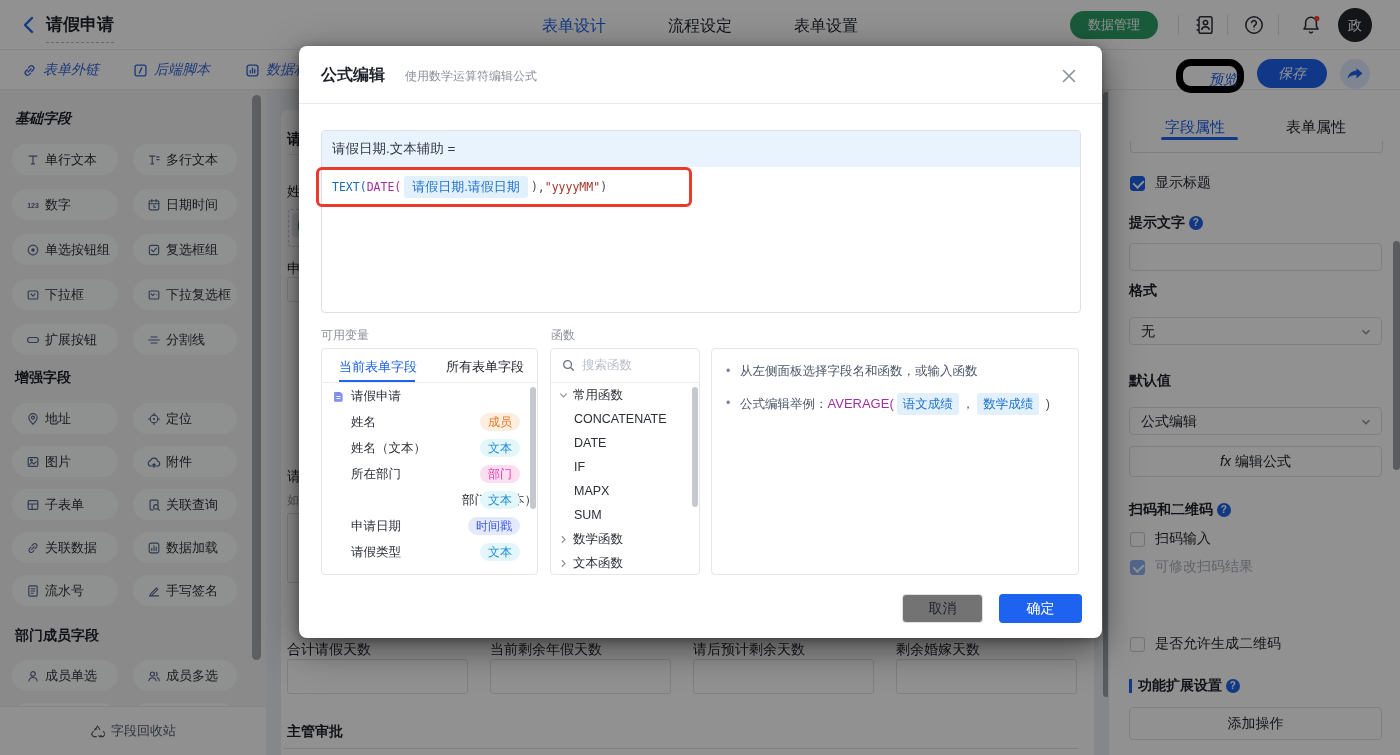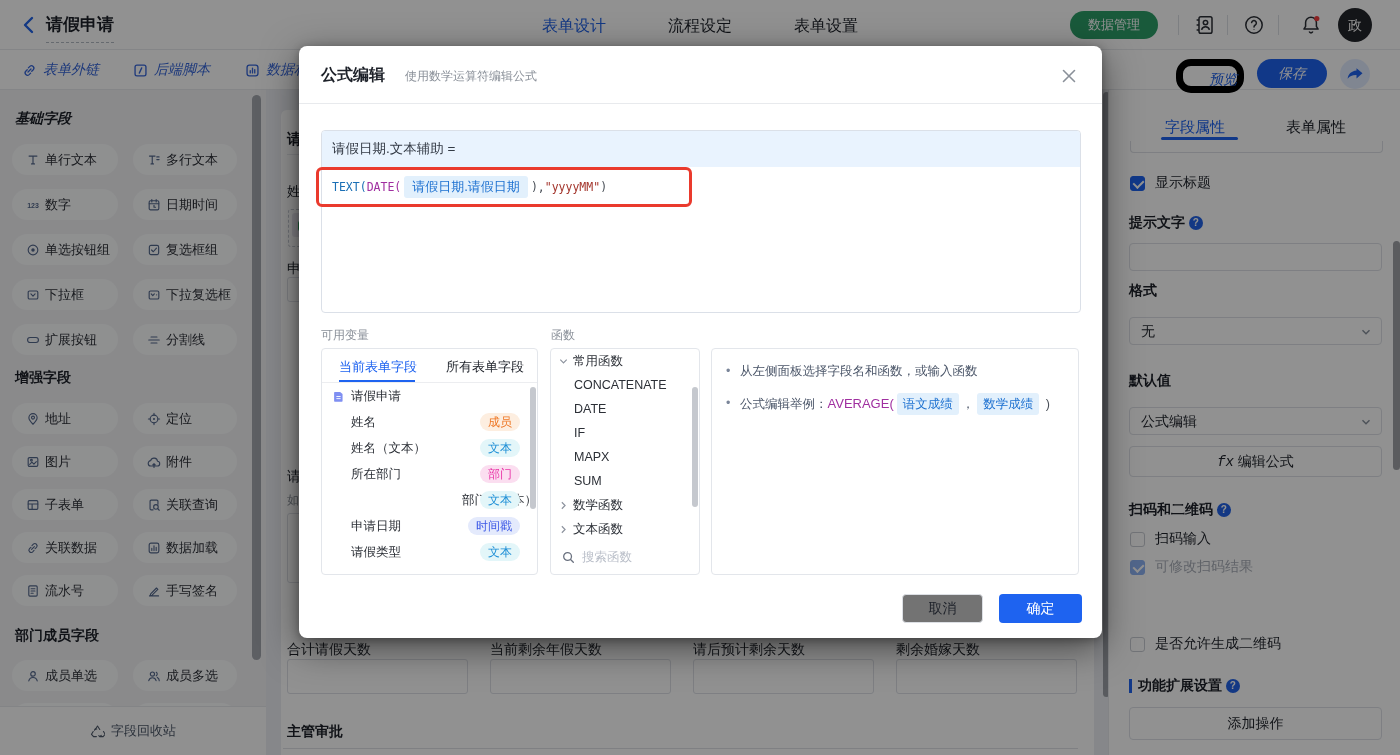--- a/index.html
+++ b/index.html
@@ -410,21 +410,21 @@
       <svg width="12" height="12" viewBox="0 0 12 12" fill="none" stroke="#86909c" stroke-width="1.4">
           <polyline points="2.5,4.2 6,7.8 9.5,4.2"></polyline>
         </svg>
     </div>
     <div class="p-label" style="left:20px; top:282px">默认值</div>
     <div class="p-select" style="top:317px"><span>公式编辑</span>
       <svg width="12" height="12" viewBox="0 0 12 12" fill="none" stroke="#86909c" stroke-width="1.4">
           <polyline points="2.5,4.2 6,7.8 9.5,4.2"></polyline>
         </svg>
     </div>
-    <div class="p-btn" style="top:356px; height:31px; line-height:29px"><i style="font-family:Liberation Mono, monospace">fx</i> <span>编辑公式</span></div>
+    <div class="p-btn" style="top:356px; height:31px; line-height:29px"><i style="font-family:Liberation Sans, sans-serif">fx</i> <span>编辑公式</span></div>
     <div class="p-label" style="left:20px; top:411px"><span>扫码和二维码</span> <span class="q-icon">?</span></div>
     <div class="p-check-row" style="top:440px">
       <span class="cbx"></span>
       <span>扫码输入</span>
     </div>
     <div class="p-check-row disabled" style="top:468px">
       <span class="cbx checked disabled"></span>
       <span>可修改扫码结果</span>
     </div>
     <div class="p-check-row" style="top:545px">
@@ -489,62 +489,62 @@
             <span class="badge time">时间戳</span>
           </div>
           <div class="tree-row" style="padding-left: 29px;">
             <span>请假类型</span>
             <span class="badge text">文本</span>
           </div>
         </div>
       <div id="vars-scrollbar"></div>
     </div>
     <div class="m-box" id="funcs-box">
-      <div id="func-tree">
-          <div class="func-row">
-            <svg class="gchev" width="11" height="11" viewBox="0 0 12 12" fill="none" stroke="#8d939e" stroke-width="1.3">
-              <polyline points="2.5,4 6,7.5 9.5,4"></polyline>
-            </svg>
-            <span>常用函数</span>
-          </div>
-          <div class="func-row fn-item">
-            <span>CONCATENATE</span>
-          </div>
-          <div class="func-row fn-item">
-            <span>DATE</span>
-          </div>
-          <div class="func-row fn-item">
-            <span>IF</span>
-          </div>
-          <div class="func-row fn-item">
-            <span>MAPX</span>
-          </div>
-          <div class="func-row fn-item">
-            <span>SUM</span>
-          </div>
-          <div class="func-row">
-            <svg class="gchev" width="11" height="11" viewBox="0 0 12 12" fill="none" stroke="#8d939e" stroke-width="1.3">
-              <polyline points="4.2,2.5 7.7,6 4.2,9.5"></polyline>
-            </svg>
-            <span>数学函数</span>
-          </div>
-          <div class="func-row">
-            <svg class="gchev" width="11" height="11" viewBox="0 0 12 12" fill="none" stroke="#8d939e" stroke-width="1.3">
-              <polyline points="4.2,2.5 7.7,6 4.2,9.5"></polyline>
-            </svg>
-            <span>文本函数</span>
-          </div>
-        </div>
       <div id="func-search">
         <svg width="13" height="13" viewBox="0 0 14 14" fill="none" stroke="#6b7280" stroke-width="1.4">
             <circle cx="6" cy="6" r="4.2"></circle>
             <path d="M9.2 9.2l3 3" stroke-linecap="round"></path>
           </svg>
         <span id="func-search-ph">搜索函数</span>
       </div>
+      <div id="func-tree">
+          <div class="func-row">
+            <svg class="gchev" width="11" height="11" viewBox="0 0 12 12" fill="none" stroke="#8d939e" stroke-width="1.3">
+              <polyline points="2.5,4 6,7.5 9.5,4"></polyline>
+            </svg>
+            <span>常用函数</span>
+          </div>
+          <div class="func-row fn-item">
+            <span>CONCATENATE</span>
+          </div>
+          <div class="func-row fn-item">
+            <span>DATE</span>
+          </div>
+          <div class="func-row fn-item">
+            <span>IF</span>
+          </div>
+          <div class="func-row fn-item">
+            <span>MAPX</span>
+          </div>
+          <div class="func-row fn-item">
+            <span>SUM</span>
+          </div>
+          <div class="func-row">
+            <svg class="gchev" width="11" height="11" viewBox="0 0 12 12" fill="none" stroke="#8d939e" stroke-width="1.3">
+              <polyline points="4.2,2.5 7.7,6 4.2,9.5"></polyline>
+            </svg>
+            <span>数学函数</span>
+          </div>
+          <div class="func-row">
+            <svg class="gchev" width="11" height="11" viewBox="0 0 12 12" fill="none" stroke="#8d939e" stroke-width="1.3">
+              <polyline points="4.2,2.5 7.7,6 4.2,9.5"></polyline>
+            </svg>
+            <span>文本函数</span>
+          </div>
+        </div>
       <div id="funcs-scrollbar"></div>
     </div>
     <div class="m-box" id="help-box">
       <div class="help-row">
           <span class="dot">•</span>
           <span>从左侧面板选择字段名和函数，或输入函数</span>
         </div>
       <div class="help-row">
           <span class="dot">•</span>
           <span><span>公式编辑举例：</span><span class="tk-fn2" style="font-size:13px">AVERAGE(</span><span class="help-chip">语文成绩</span><span>，</span><span class="help-chip">数学成绩</span> <span class="tk-p">)</span></span>

